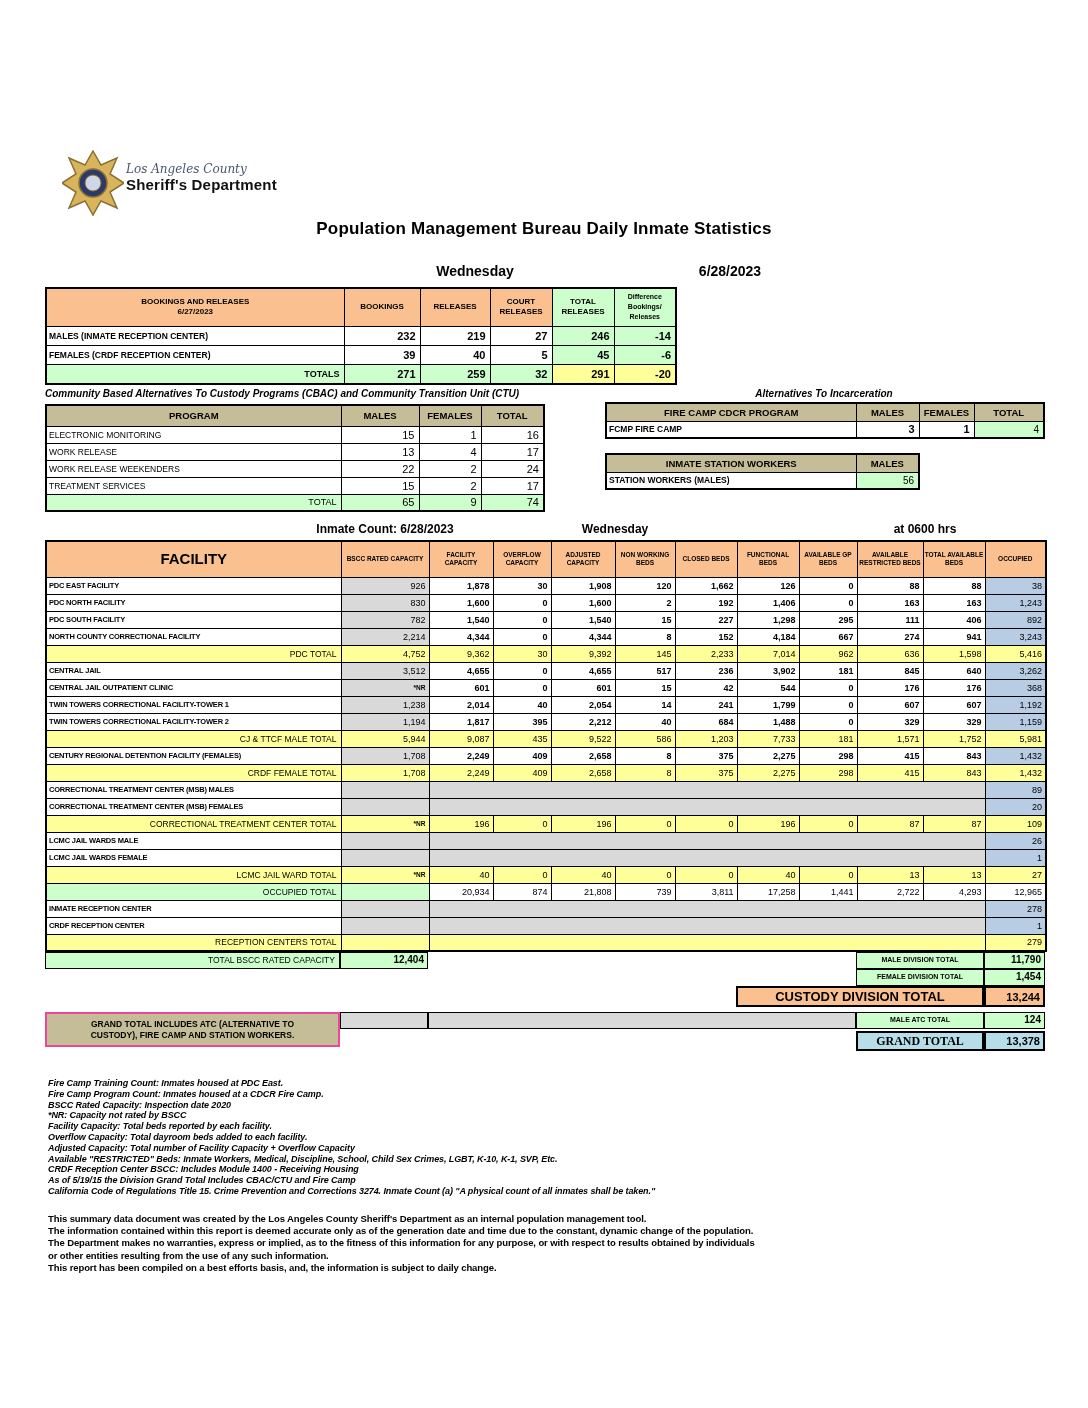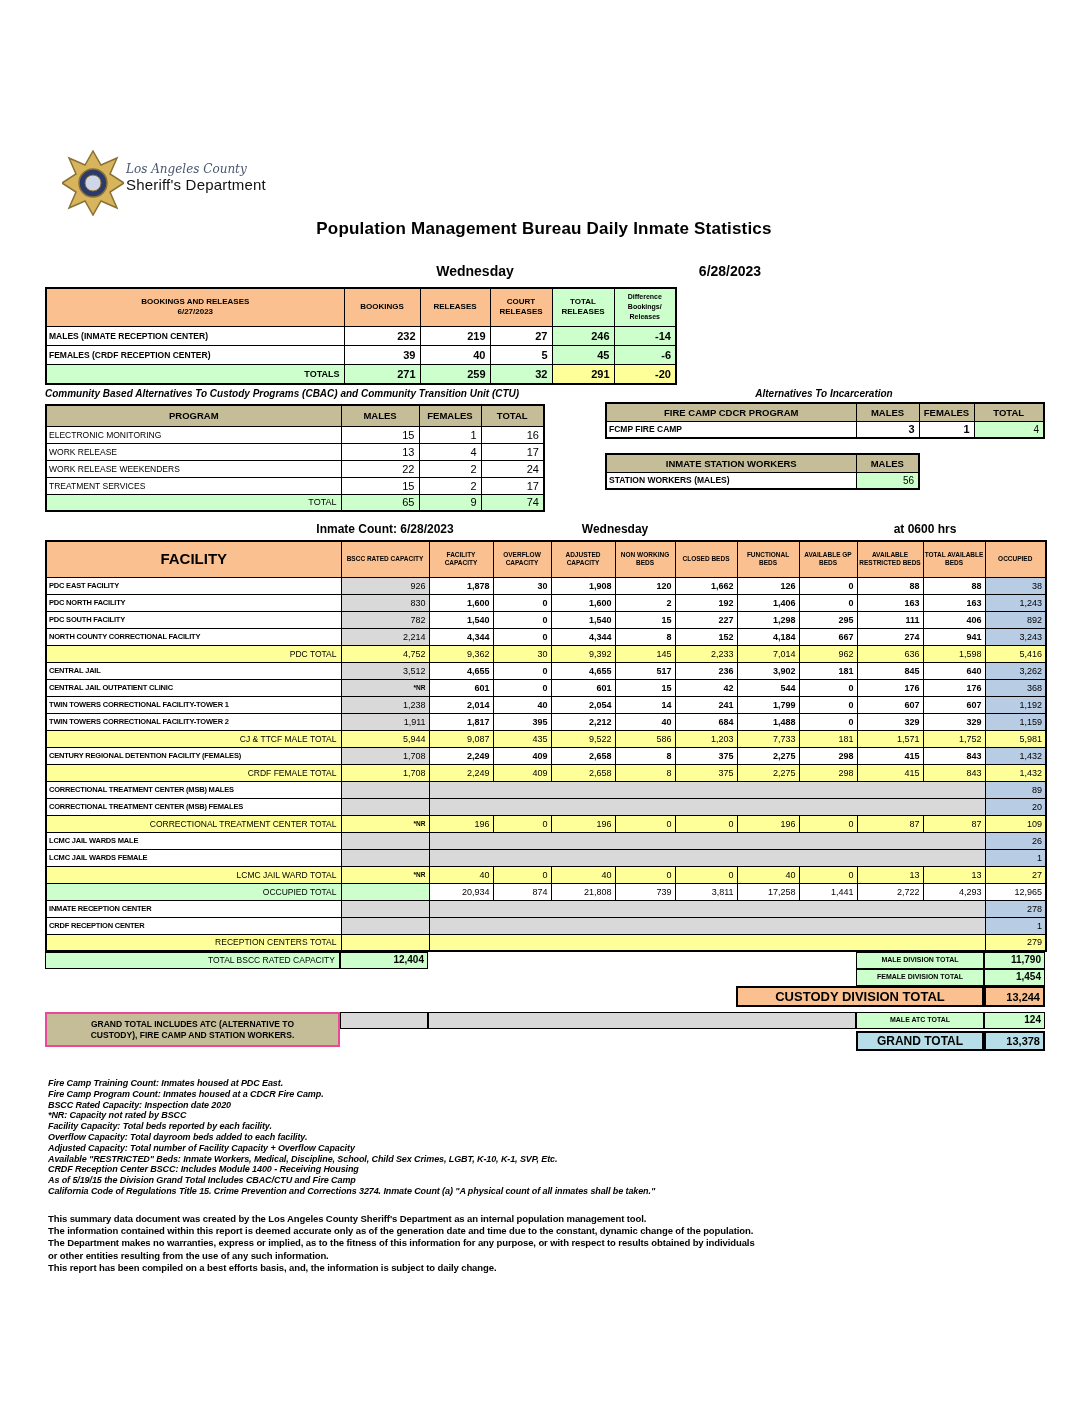--- a/index.html
+++ b/index.html
@@ -5,21 +5,21 @@
   * { margin:0; padding:0; box-sizing:border-box; }
   html,body { background:#ffffff; }
   body { width:1088px; height:1408px; font-family:"Liberation Sans", sans-serif; color:#000; }
   .page { position:relative; width:1088px; height:1408px; overflow:hidden; background:#fff; }
 
   
   .logo-block { position:absolute; top:150px; left:62px; display:flex; align-items:flex-start; }
   .star-wrap { width:62px; height:66px; }
   .agency { margin-left:2px; margin-top:12px; }
   .agency-line1 { font-family:"DejaVu Serif", serif; font-style:italic; font-size:12px; color:#4a5670; }
-  .agency-line2 { font-size:15px; font-weight:normal; color:#111; letter-spacing:0.2px; }
+  .agency-line2 { font-size:15px; font-weight:bold; color:#111; letter-spacing:0.2px; }
   .doc-title { position:absolute; top:219px; left:0; width:1088px; text-align:center; font-size:17px; font-weight:bold; letter-spacing:0.2px; }
   .date-row { position:absolute; top:263px; left:0; width:1088px; font-size:14px; font-weight:bold; }
   .date-row .day { position:absolute; left:400px; width:150px; text-align:center; }
   .date-row .date { position:absolute; left:660px; width:140px; text-align:center; }
 
   
   table { border-collapse:collapse; table-layout:fixed; }
   td, th { border:1.5px solid #000; overflow:hidden; white-space:nowrap; }
   .bg-peach { background:#FAC090; }
   .bg-green { background:#CCFFCC; }
@@ -85,21 +85,21 @@
   .custody-lbl { font-size:13px; font-weight:bold; text-align:center; border-width:2px; }
   .custody-val { font-size:11px; font-weight:bold; text-align:right; padding-right:3px; border-width:2px; line-height:18px; }
 
   
   .grand { position:absolute; top:1012px; left:45px; width:1000px; }
   .grand .brow { height:17px; }
   .grand-note { position:absolute; left:0; top:0; width:295px; height:35px; border:2px solid #ec4899; background:#C4BD97;
                 font-size:8.5px; font-weight:bold; text-align:center; line-height:11px; padding-top:5px; white-space:normal; }
   .grand-row { height:20px; }
   .grand-row .bcell { height:20px; line-height:17px; }
-  .gt-lbl { font-size:12px; font-weight:bold; text-align:center; border-width:2px; }
+  .gt-lbl { font-size:12px; font-weight:bold; text-align:center; border-width:2px;font-family:Liberation Serif, serif; }
   .gt-val { font-size:11px; font-weight:bold; text-align:right; padding-right:3px; border-width:2px; line-height:17px; }
 
   
   .footnotes { position:absolute; top:1078px; left:48px; width:700px; }
   .footnotes div { font-size:9px; font-weight:bold; font-style:italic; line-height:10.8px; letter-spacing:-0.1px; }
   .disclaimer { position:absolute; top:1213px; left:48px; width:720px; }
   .disclaimer div { font-size:9.5px; font-weight:bold; line-height:12.2px; letter-spacing:-0.1px; }
 </style>
 </head>
 <body>
@@ -423,21 +423,21 @@
             <td class="num">14</td>
             <td class="num">241</td>
             <td class="num">1,799</td>
             <td class="num">0</td>
             <td class="num">607</td>
             <td class="num">607</td>
             <td class="bg-blue">1,192</td>
           </tr>
           <tr class="r-data">
             <td class="lbl">TWIN TOWERS CORRECTIONAL FACILITY-TOWER 2</td>
-            <td class="bg-gray">1,911</td>
+            <td class="bg-gray">1,194</td>
             <td class="num">1,817</td>
             <td class="num">395</td>
             <td class="num">2,212</td>
             <td class="num">40</td>
             <td class="num">684</td>
             <td class="num">1,488</td>
             <td class="num">0</td>
             <td class="num">329</td>
             <td class="num">329</td>
             <td class="bg-blue">1,159</td>

